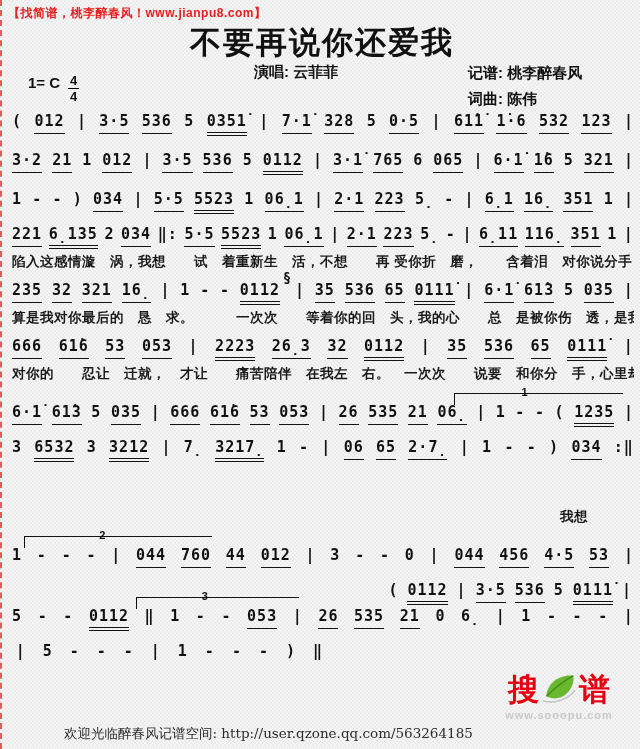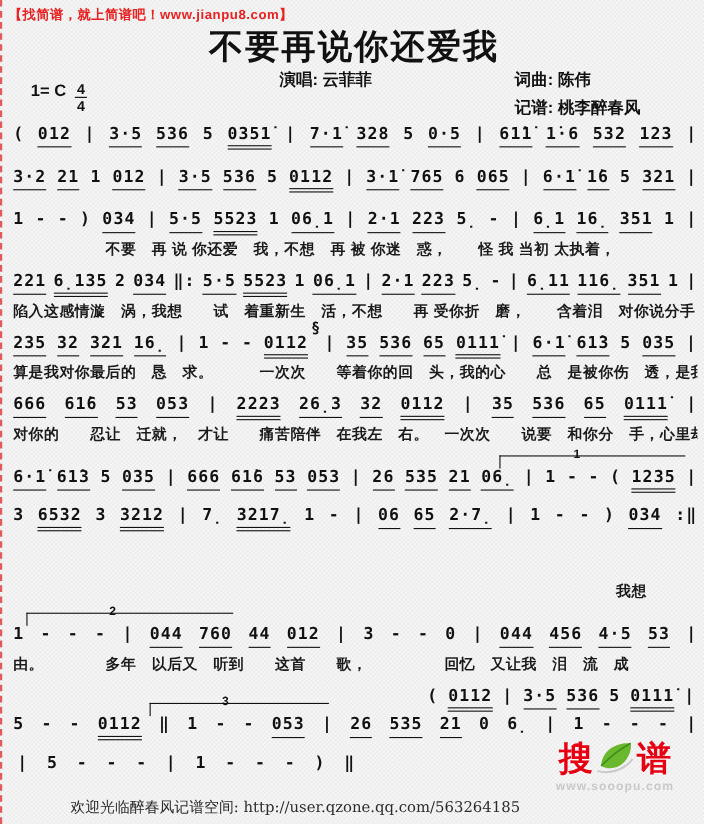--- a/index.html
+++ b/index.html
@@ -46,37 +46,37 @@
   .logo{position:absolute;right:14px;bottom:28px;width:138px;text-align:center;}
   .logorow{display:flex;align-items:center;justify-content:center;gap:2px;}
   .lchar{font-size:31px;font-weight:900;color:#e60012;text-shadow:0 1px 0 #fff;}
   .lsite{font-size:11px;color:#c9c9c9;letter-spacing:1px;margin-top:-2px;font-weight:700;}
 </style>
 </head>
 <body>
 
 <div class="page">
 
-  <div class="watermark">【找简谱，就上简谱吧！www.jianpu8.com】</div>
+  <div class="watermark">【找简谱，桃李醉春风！www.jianpu8.com】</div>
 
   <div class="title">不要再说你还爱我</div>
 
   <div class="performer">
     <span>演唱:</span>
     <span>云菲菲</span>
   </div>
 
   <div class="credits">
     <div>
+      <span>记谱:</span>
+      <span>桃李醉春风</span>
+    </div>
+    <div>
       <span>词曲:</span>
       <span>陈伟</span>
-    </div>
-    <div>
-      <span>记谱:</span>
-      <span>桃李醉春风</span>
     </div>
   </div>
 
   <div class="keysig">
     <span>1= C</span>
     <span class="meter">
       <span class="num">4</span>
       <span class="den">4</span>
     </span>
   </div>
@@ -145,21 +145,20 @@
           <span class="tk u1">223</span>
           <span class="tk">5̣</span>
           <span class="tk">-</span>
           <span class="tk">|</span>
           <span class="tk u1">6̣1</span>
           <span class="tk u1">16̣</span>
           <span class="tk u1">351</span>
           <span class="tk">1</span>
           <span class="tk">|</span>
         </div>
-        <div class="lyrics">　　　　　　不要　再 说 你还爱　我，不想　再 被 你迷　惑，　　怪 我 当初 太执着，</div>
       </div>
       <div class="line">
         <div class="notes">
           <span class="tk u1">221</span>
           <span class="tk u2">6̣135</span>
           <span class="tk">2</span>
           <span class="tk u1">034</span>
           <span class="tk bar">‖:</span>
           <span class="tk u1">5·5</span>
           <span class="tk u2">5523</span>
@@ -297,21 +296,20 @@
           <span class="tk">-</span>
           <span class="tk">-</span>
           <span class="tk">0</span>
           <span class="tk">|</span>
           <span class="tk u1">044</span>
           <span class="tk u1">456</span>
           <span class="tk u1">4·5</span>
           <span class="tk u1">53</span>
           <span class="tk">|</span>
         </div>
-        <div class="lyrics">由。　　　　多年　以后又　听到　　这首　　歌，　　　　　回忆　又让我　泪　流　成</div>
       </div>
       <div class="line overlay">
         <div class="notes">
           <span class="tk">(</span>
           <span class="tk u2">0112</span>
           <span class="tk">|</span>
           <span class="tk u1">3·5</span>
           <span class="tk u1">536</span>
           <span class="tk">5</span>
           <span class="tk u2">0111̇</span>

